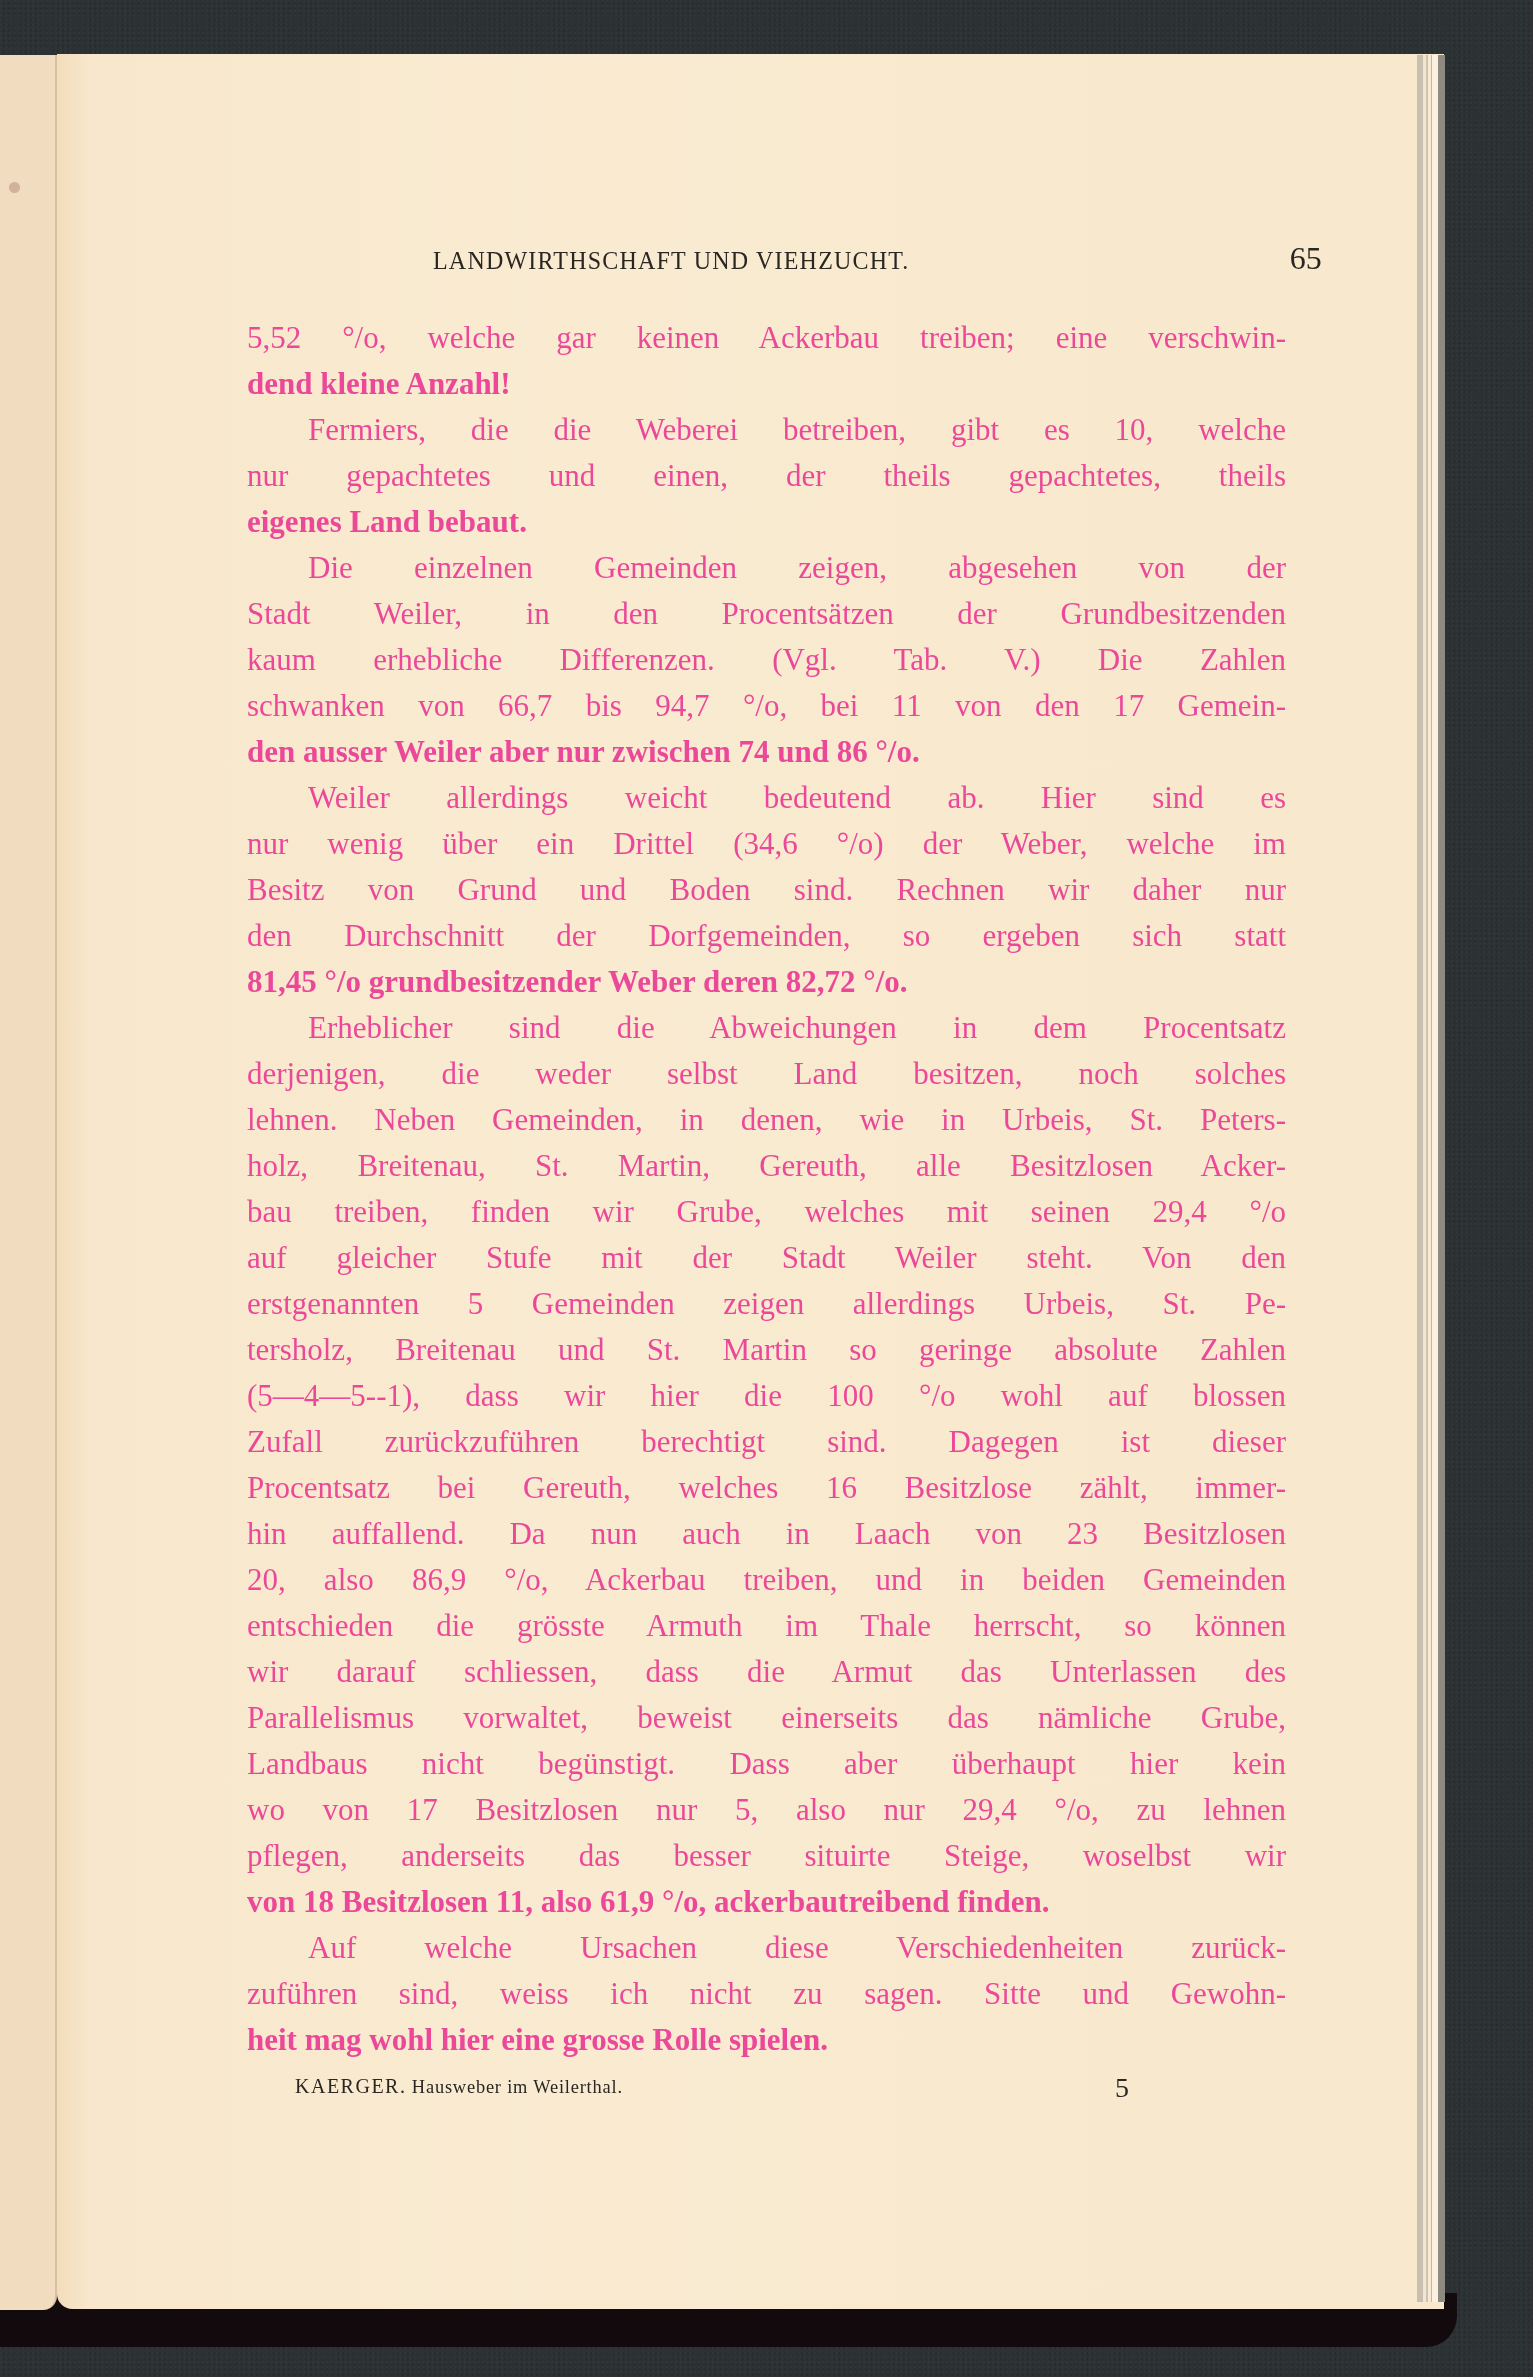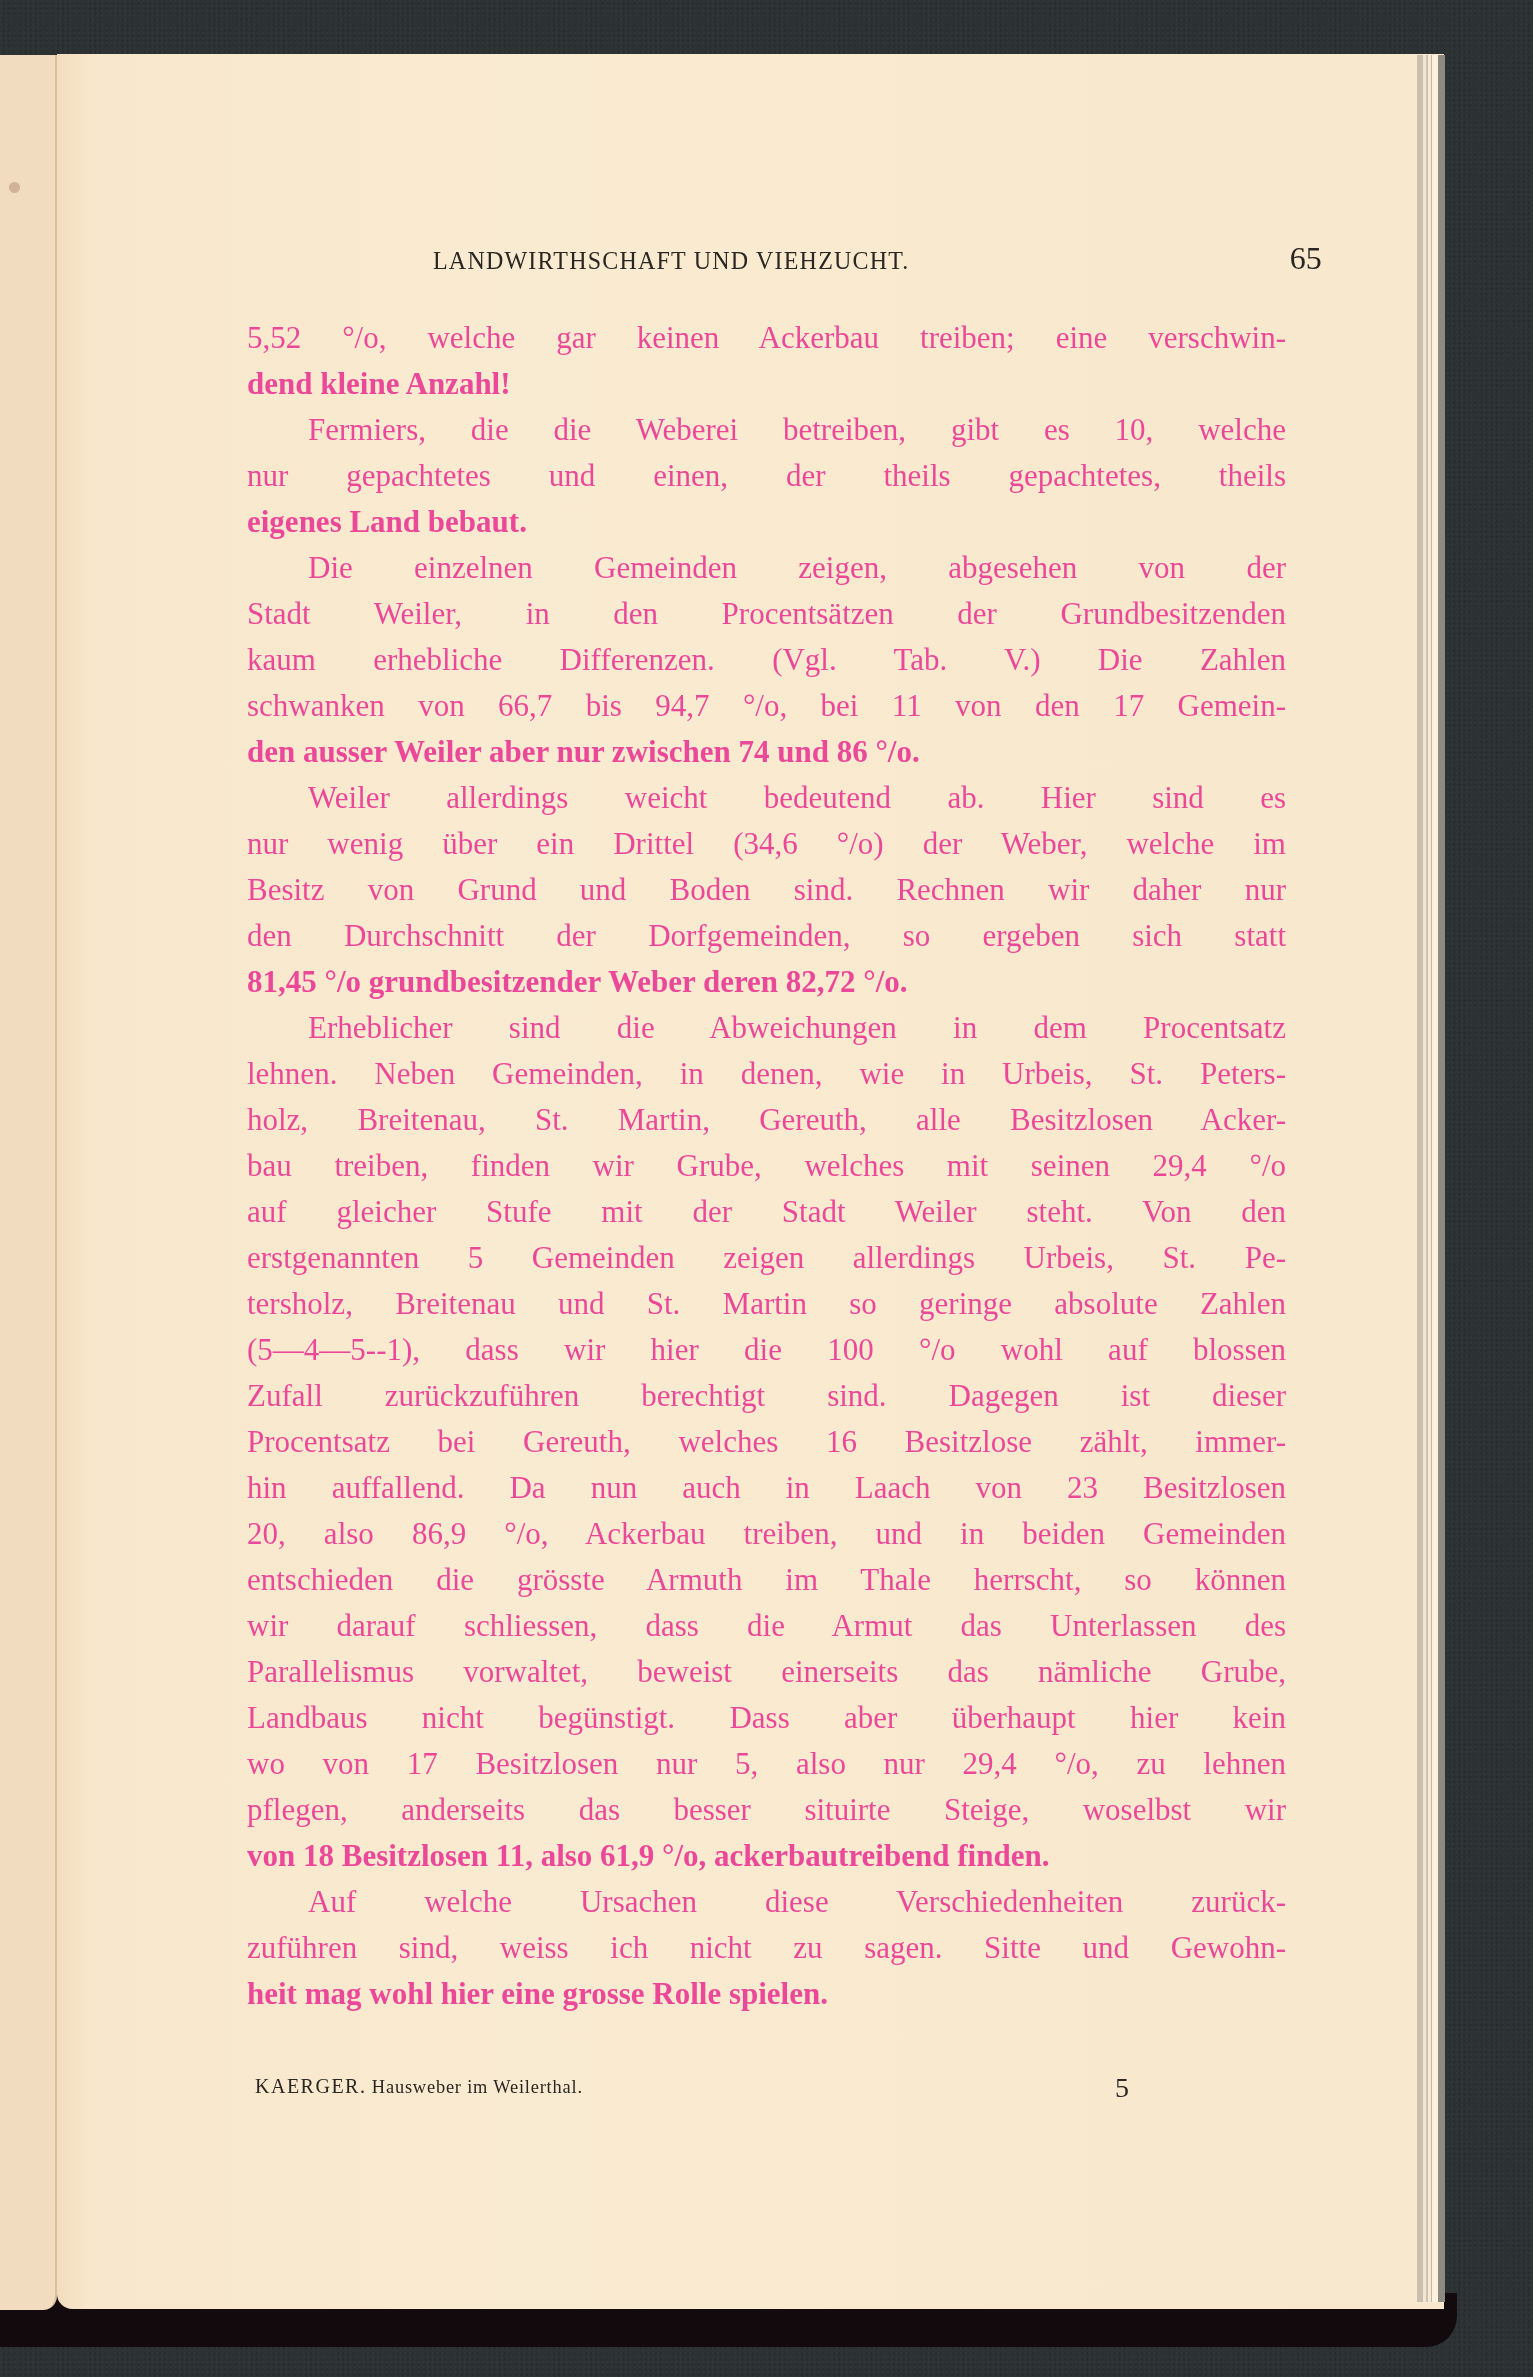--- a/index.html
+++ b/index.html
@@ -71,21 +71,21 @@
   }
   .line.last { text-align-last: left; font-weight: bold; }
   .line.indent { padding-left: 61px; }
   .footer {
     position: absolute; left: 255px; top: 2075px; width: 874px; height: 31px;
     color: #2a2622;
   }
   .signature {
     position: absolute; left: 0; top: 0; font-size: 18.4px; letter-spacing: 0.8px;
   }
-  .signature .caps { font-size: 20px; letter-spacing: 1.5px; }
+  .signature .caps { font-size: 20px; letter-spacing: 1.5px; margin-left: 40px; }
   .sheet-number {
     position: absolute; right: 0; top: -3.1px; font-size: 28px;
   }
 </style>
 </head>
 <body>
 
 <div class="backdrop"></div>
 <div class="shadow"></div>
 <div class="left-page">
@@ -109,20 +109,21 @@
     <div class="line">Stadt Weiler, in den Procentsätzen der Grundbesitzenden</div>
     <div class="line">kaum erhebliche Differenzen. (Vgl. Tab. V.) Die Zahlen</div>
     <div class="line">schwanken von 66,7 bis 94,7 °/o, bei 11 von den 17 Gemein-</div>
     <div class="line last">den ausser Weiler aber nur zwischen 74 und 86 °/o.</div>
     <div class="line indent">Weiler allerdings weicht bedeutend ab. Hier sind es</div>
     <div class="line">nur wenig über ein Drittel (34,6 °/o) der Weber, welche im</div>
     <div class="line">Besitz von Grund und Boden sind. Rechnen wir daher nur</div>
     <div class="line">den Durchschnitt der Dorfgemeinden, so ergeben sich statt</div>
     <div class="line last">81,45 °/o grundbesitzender Weber deren 82,72 °/o.</div>
     <div class="line indent">Erheblicher sind die Abweichungen in dem Procentsatz</div>
+    <div class="line">derjenigen, die weder selbst Land besitzen, noch solches</div>
     <div class="line">lehnen. Neben Gemeinden, in denen, wie in Urbeis, St. Peters-</div>
     <div class="line">holz, Breitenau, St. Martin, Gereuth, alle Besitzlosen Acker-</div>
     <div class="line">bau treiben, finden wir Grube, welches mit seinen 29,4 °/o</div>
     <div class="line">auf gleicher Stufe mit der Stadt Weiler steht. Von den</div>
     <div class="line">erstgenannten 5 Gemeinden zeigen allerdings Urbeis, St. Pe-</div>
     <div class="line">tersholz, Breitenau und St. Martin so geringe absolute Zahlen</div>
     <div class="line">(5—4—5--1), dass wir hier die 100 °/o wohl auf blossen</div>
     <div class="line">Zufall zurückzuführen berechtigt sind. Dagegen ist dieser</div>
     <div class="line">Procentsatz bei Gereuth, welches 16 Besitzlose zählt, immer-</div>
     <div class="line">hin auffallend. Da nun auch in Laach von 23 Besitzlosen</div>

